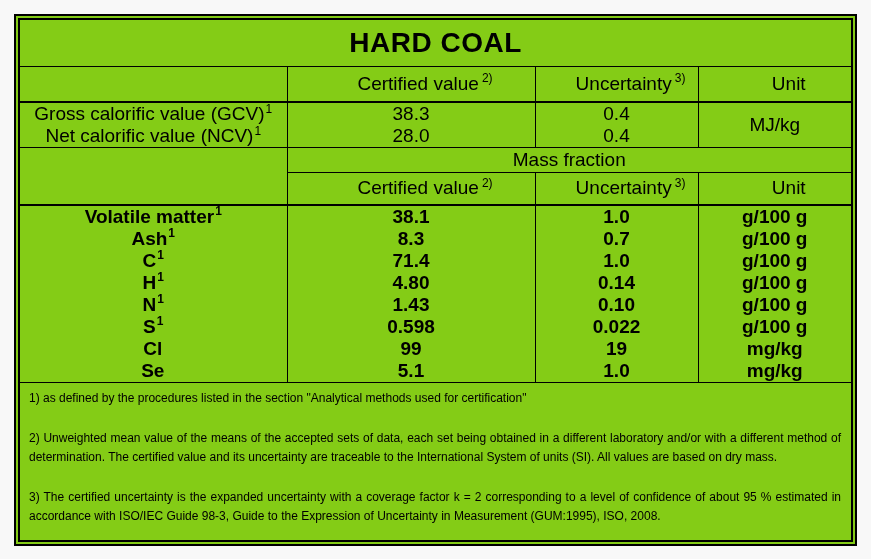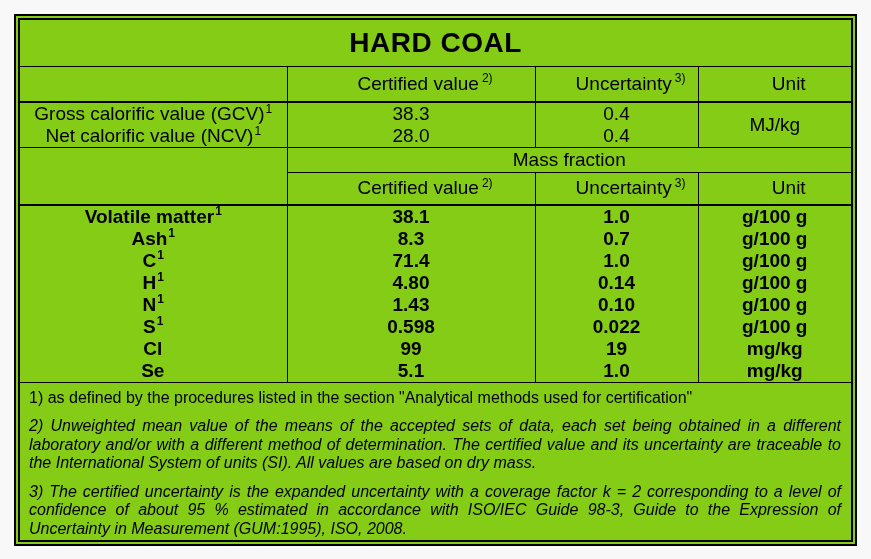--- a/index.html
+++ b/index.html
@@ -52,25 +52,25 @@
     line-height: 0;
     vertical-align: super;
   }
   .hdr sup { margin-left: 3px; }
   .lbl sup { margin-left: 1px; }
   .fncell {
     vertical-align: top;
     text-align: left;
     white-space: normal;
     padding: 6px 10px 0 9px;
-    font-size: 16px;
+    font-size: 12px;
     line-height: 18.5px;
   }
   .fn { margin: 0; }
-  .fn + .fn { margin-top: 10px; font-style: italic; }
+  .fn + .fn { margin-top: 22px; }
   .fn.justify { text-align: justify; }
 </style>
 </head>
 <body>
 
 <div class="frame">
   <table class="cert">
     <colgroup>
       <col style="width:267px">
       <col style="width:248px">

